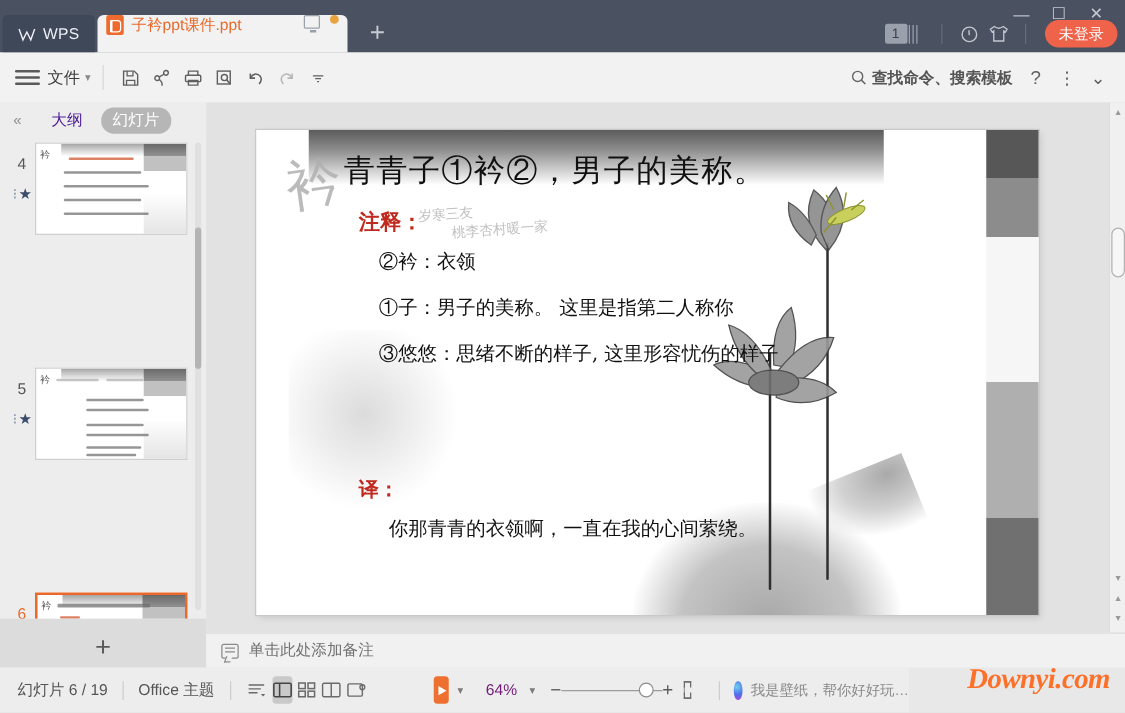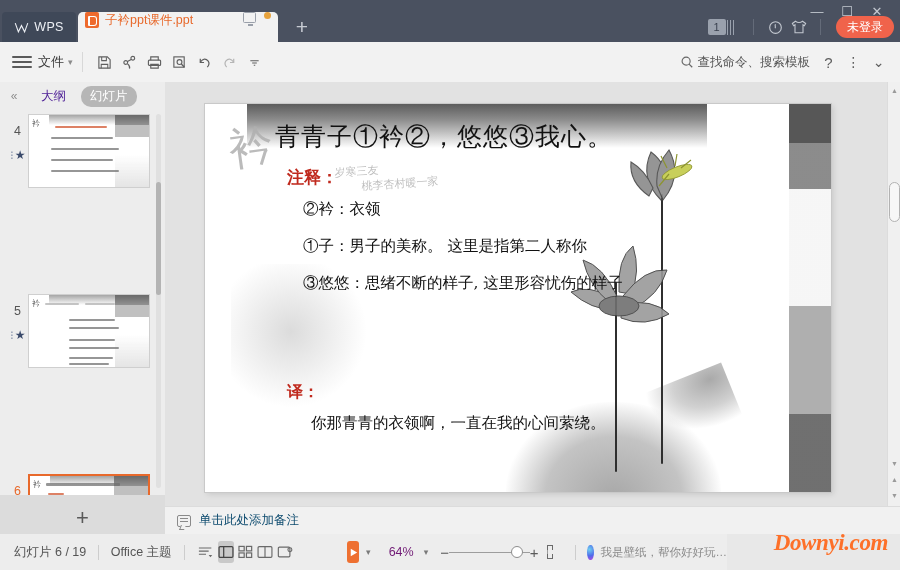--- a/index.html
+++ b/index.html
@@ -73,21 +73,21 @@
   .burger i { display:block; height:1.6px; background:#5a5a5a; margin:3.2px 0; border-radius:1px; }
   .file-lbl { margin-left:6px; font-size:13px; color:#3c3c3c; }
   .chev { margin-left:4px; color:#8a8a8a; font-size:9px; }
   .rsep { width:1px; height:20px; background:#d8d8d8; margin:0 9px; }
   .qico { width:25px; height:24px; display:flex; align-items:center; justify-content:center; color:#5f5f5f; }
   .tabs { display:flex; align-items:center; margin-left:8px; }
   .rtab { padding:0 13px; height:23px; line-height:23px; font-size:12.5px; color:#3f3f3f; white-space:nowrap; }
   .rtab.active { background:#ee7031; color:#fff; border-radius:12px; padding:0 14px; }
   .tab-ovf { width:14px; height:26px; background:#dcdcdc; color:#777; display:flex; align-items:center; justify-content:center; font-size:10px; margin-left:2px; }
   .ribbon-right { margin-left:auto; display:flex; align-items:center; padding-right:9px; }
-  .searchbox { display:flex; align-items:center; gap:4px; color:#555; font-size:12.5px; margin-right:6px; }
+  .searchbox { display:flex; align-items:center; gap:4px; color:#555; font-size:12.5px; margin-right:6px;font-weight:bold; }
 
   
   .leftpanel { position:absolute; left:0; top:82px; width:165px; height:459px; background:#ededed; }
   .lp-head { height:28px; display:flex; align-items:center; }
   .collapse { width:26px; text-align:center; color:#8f8f8f; font-size:12px; letter-spacing:-2px; }
   .lp-tab { font-size:12.5px; color:#4c1d95; padding:2px 9px; border-radius:10px; margin-left:6px; }
   .lp-tab.sel { background:#b6b6b6; color:#fff; }
   .thumbs { position:absolute; left:0; top:28px; width:165px; height:385px; overflow:hidden; background:#ededed; }
   .thumb-row { position:relative; height:87px; margin-bottom:3px; }
   .t-num { position:absolute; left:14px; top:14px; font-size:12.5px; color:#555; }
@@ -189,21 +189,21 @@
   }
   
   .v-scroll { position:absolute; right:0; top:0; width:13px; height:424px; background:#f0f0f0; border-left:1px solid #dcdcdc; }
   .v-arrow { position:absolute; left:0; width:13px; height:13px; display:flex; align-items:center; justify-content:center; color:#9a9a9a; font-size:7px; }
   .v-thumb { position:absolute; left:1px; top:100px; width:11px; height:40px; background:#f7f7f7; border:1px solid #b2b2b2; border-radius:6px; }
 
   
   .notesbar {
     position:absolute; left:165px; top:506px; width:735px; height:28px;
     background:#f1f1f1; border-top:1px solid #dcdcdc;
-    display:flex; align-items:center; padding-left:12px; gap:8px; color:#0c4a6e; font-size:12.5px;
+    display:flex; align-items:center; padding-left:12px; gap:8px; color:#737373; font-size:12.5px;
   }
   .note-ico { width:14px; height:12px; border:1.3px solid #8a8a8a; border-radius:2px; position:relative; }
   .note-ico:before{content:"";position:absolute;left:2px;top:2.5px;width:8px;height:1px;background:#8a8a8a;box-shadow:0 3px 0 #8a8a8a;}
   .note-ico:after{content:"";position:absolute;left:2px;bottom:-4px;width:4px;height:4px;border-left:1.3px solid #8a8a8a;border-bottom:1.3px solid #8a8a8a;transform:skewX(-20deg);background:#f1f1f1;}
 
   
   .statusbar {
     position:absolute; left:0; top:534px; width:727px; height:36px;
     background:#ededed; display:flex; align-items:center; font-size:12.5px; color:#555;
   }
@@ -447,21 +447,21 @@
           </g>
           <g fill="#c8cf5a" stroke="#8d9430" stroke-width=".8">
             <ellipse cx="128" cy="50" rx="16" ry="5" transform="rotate(-22 128 50)"></ellipse>
             <path d="M120 52 l-10 12 M132 46 l10 -8 M118 46 l-6 -12 M126 44 l2 -12" stroke="#8d9430" stroke-width="1.2" fill="none"></path>
           </g>
         </svg>
       </div>
 
       <div class="brush-big">衿</div>
 
-      <div class="sl-title">青青子①衿②，悠悠③我心。</div>
+      <div class="sl-title">青青子①衿②，男子的美称。</div>
 
       <div class="sl-sub">注释：</div>
 
       <div class="sl-seal">
         <div>岁寒三友</div>
         <div style="margin-left:26px">桃李杏村暖一家</div>
       </div>
 
       <div class="sl-body">
         <p>②衿：衣领</p>

